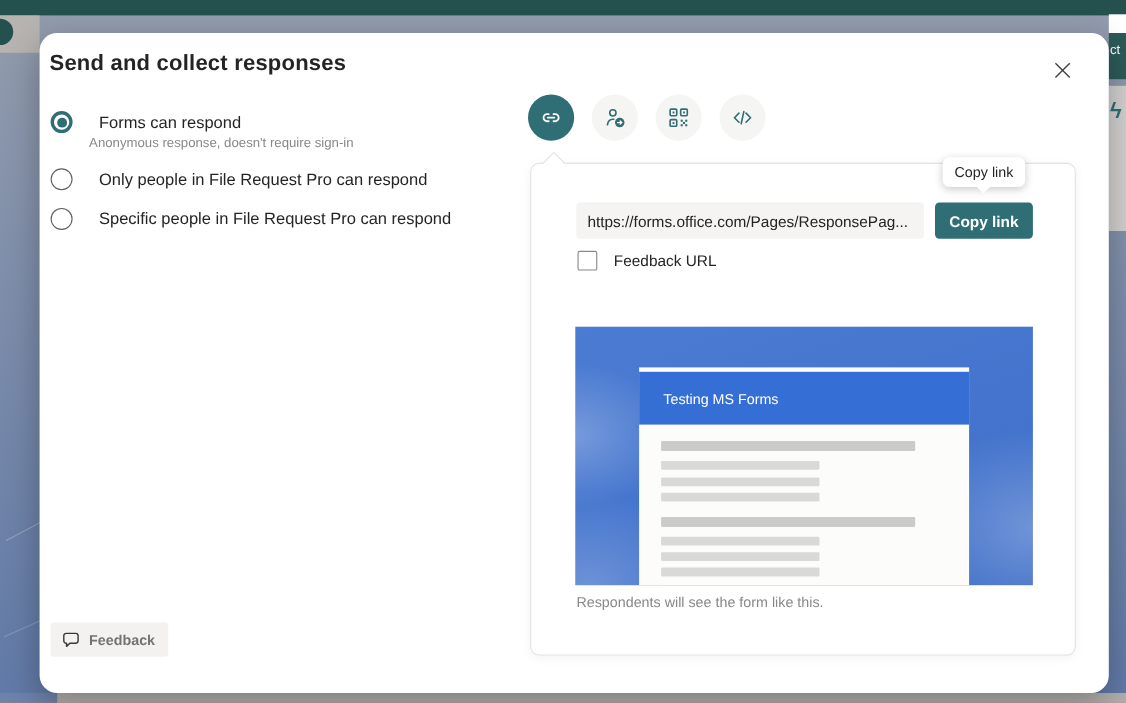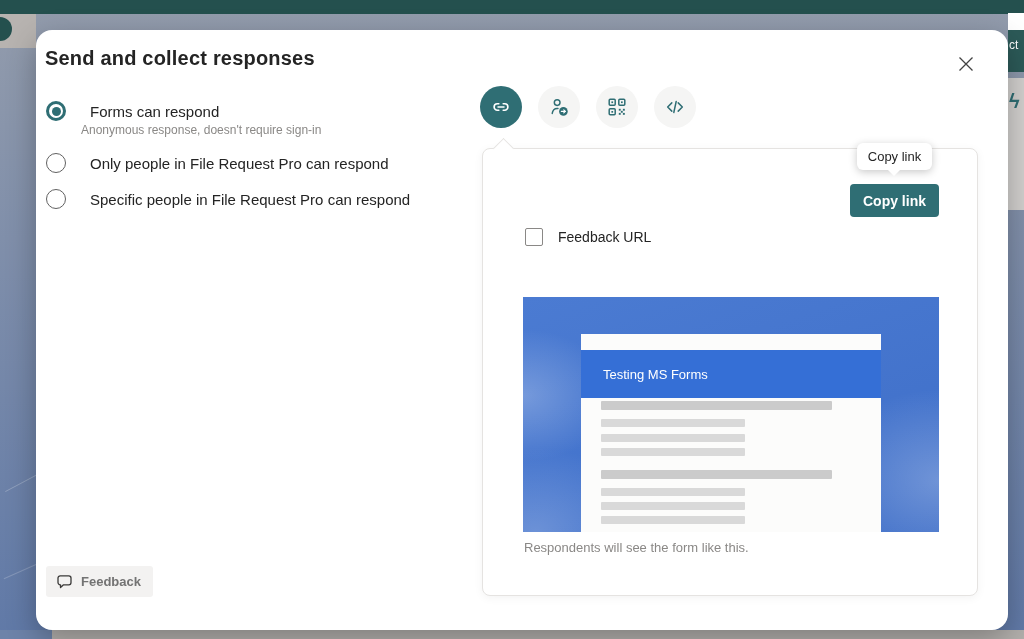--- a/index.html
+++ b/index.html
@@ -72,21 +72,21 @@
   #shorten-label { left:75px; top:80px; font-size:14px; color:#242424; }
 
   
   #preview { left:40px; top:148px; width:416px; height:235px; overflow:hidden;
     background:
       radial-gradient(130px 95px at 0% 42%, rgba(255,255,255,.25), transparent 70%),
       radial-gradient(160px 120px at 3% 100%, rgba(255,255,255,.22), transparent 70%),
       radial-gradient(170px 130px at 100% 78%, rgba(255,255,255,.25), transparent 70%),
       linear-gradient(160deg,#4b7bd2,#3e6ec8); }
   #preview-card { left:58px; top:37px; width:300px; height:198px; background:#fcfcfb; }
-  #preview-header { left:0; top:16px; width:300px; height:48px; background:#356fd6; color:#fff;
+  #preview-header { left:0; top:4px; width:300px; height:48px; background:#356fd6; color:#fff;
     font-size:13px; display:flex; align-items:center; padding-left:22px; }
   .ln { left:20px; border-radius:1px; background:#d9d9d9; height:8px; width:144px; }
   .ln.long { width:231px; height:9px; background:#cbcbcb; }
   #ln1 { top:67px; } #ln2 { top:85px; } #ln3 { top:100px; } #ln4 { top:114px; }
   #ln5 { top:136px; } #ln6 { top:154px; } #ln7 { top:168px; } #ln8 { top:182px; }
   #preview-caption { left:41px; top:391px; font-size:13px; color:#8a8886; }
 </style>
 </head>
 <body>
 
@@ -188,20 +188,21 @@
           <path d="M8.5 7.5 L4 12 L8.5 16.5"></path>
           <path d="M15.5 7.5 L20 12 L15.5 16.5"></path>
           <path d="M13.3 6 L10.7 18"></path>
         </g>
       </svg>
     </div>
 
     <div id="panel" class="abs">
       <div id="panel-notch" class="abs"></div>
 
+      <input id="url-input" class="abs" type="text" readonly="" value="https://forms.office.com/Pages/ResponsePag..." style="">
 
       <div id="tooltip" class="abs">Copy link</div>
       <div id="tooltip-arrow" class="abs"></div>
 
       <button id="copy-btn" class="abs">Copy link</button>
 
       <div id="shorten-box" class="abs"></div>
       <div id="shorten-label" class="abs">Feedback URL</div>
 
       <div id="preview" class="abs">

